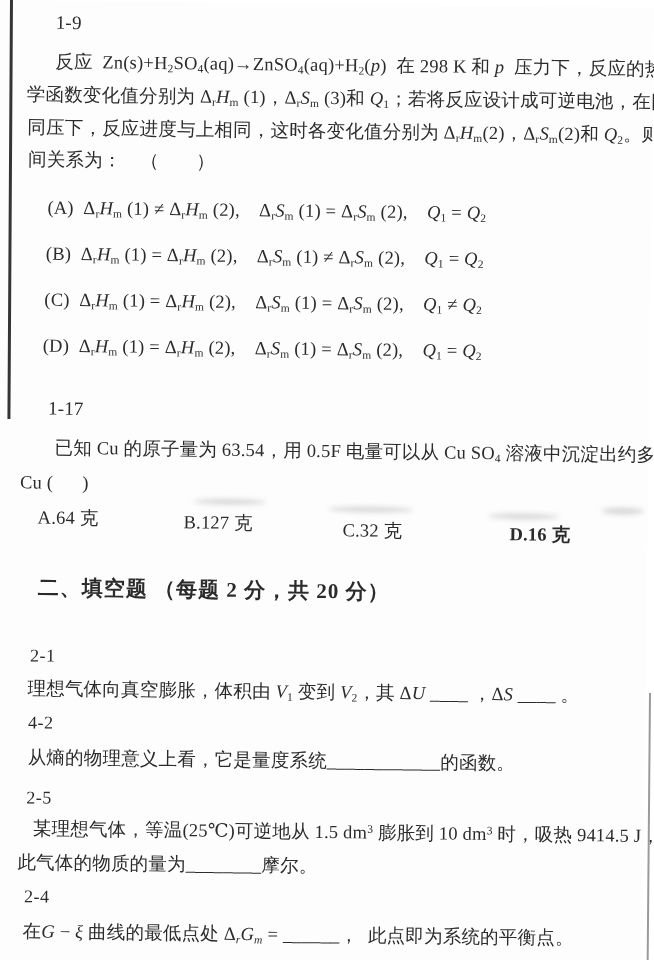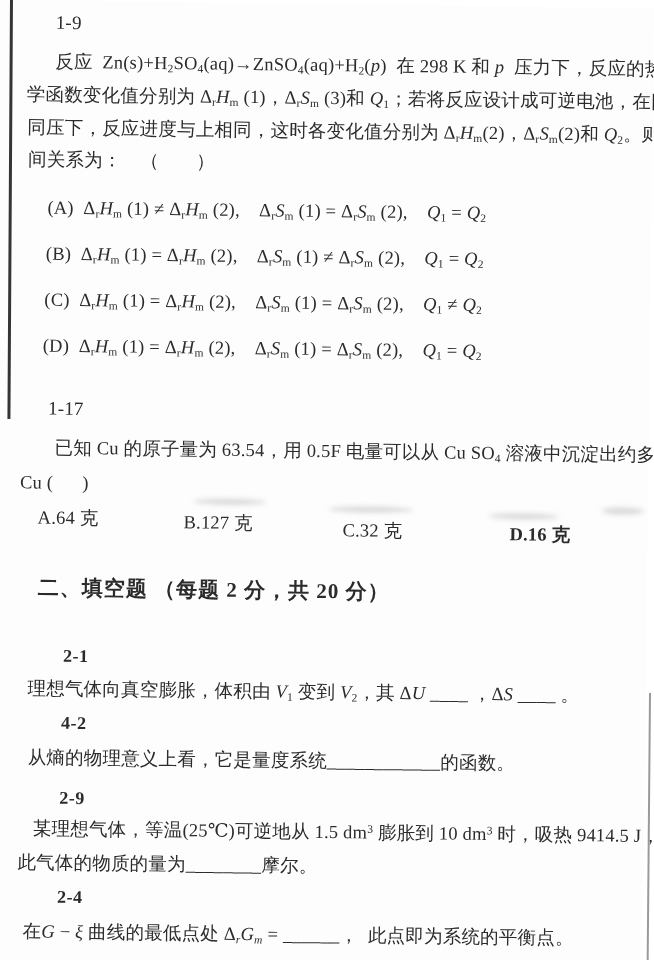--- a/index.html
+++ b/index.html
@@ -15,21 +15,21 @@
     transform-origin:0 0;
   }
   .line{
     position:absolute;
     white-space:pre;
     font-size:18.5px;
     line-height:1.25;
     letter-spacing:0.2px;
   }
   .qnum{font-size:19px;}
-  .boldnum{font-weight:bold;font-size:18px;letter-spacing:0.5px;margin-left:33px;}
+  .boldnum{font-weight:normal;font-size:18px;letter-spacing:0.5px;}
   .heading{font-weight:bold;font-size:21px;letter-spacing:1px;}
   .formula sub, .line sub{font-size:0.62em;line-height:0;vertical-align:-0.28em;}
   .formula sup, .line sup{font-size:0.62em;line-height:0;vertical-align:0.5em;}
   .it{font-style:italic;}
   .option{font-size:18.5px;}
   .edge-left{
     position:absolute;left:10px;top:-3px;width:2.5px;height:422px;
     background:#353535;transform:rotate(0.35deg);transform-origin:50% 0;
     filter:blur(0.4px);z-index:5;
   }
@@ -77,21 +77,21 @@
   </div>
 
   <div class="line heading" style="left:45px;top:574px;">二、填空题 （每题 2 分，共 20 分）</div>
 
   <div class="line boldnum" style="left:38px;top:644px;">2-1</div>
   <div class="line formula" style="left:36px;top:677px;"><span>理想气体向真空膨胀，体积由 </span><span class="it">V</span><sub>1</sub><span> 变到 </span><span class="it">V</span><sub>2</sub><span>，其 Δ</span><span class="it">U</span><span> ____ ，Δ</span><span class="it">S</span><span> ____ 。</span></div>
 
   <div class="line boldnum" style="left:37px;top:711px;">4-2</div>
   <div class="line formula" style="left:37px;top:746px;"><span>从熵的物理意义上看，它是量度系统____________的函数。</span></div>
 
-  <div class="line boldnum" style="left:36px;top:786px;">2-9</div>
+  <div class="line boldnum" style="left:36px;top:786px;">2-5</div>
   <div class="line formula" style="left:43px;top:817px;"><span>某理想气体，等温(25℃)可逆地从 1.5 dm</span><sup>3</sup><span> 膨胀到 10 dm</span><sup>3</sup><span> 时，吸热 9414.5 J，则</span></div>
   <div class="line formula" style="left:28px;top:851px;"><span>此气体的物质的量为________摩尔。</span></div>
 
   <div class="line boldnum" style="left:35px;top:885px;">2-4</div>
   <div class="line formula" style="left:34px;top:920px;"><span>在</span><span class="it">G</span><span> − </span><span class="it">ξ</span><span> 曲线的最低点处 Δ</span><sub class="it">r</sub><span class="it">G</span><sub class="it">m</sub><span> = ______，  此点即为系统的平衡点。</span></div>
 
   <div class="smudge sm1"></div>
   <div class="smudge sm2"></div>
   <div class="smudge sm3"></div>
   <div class="smudge sm4"></div>

